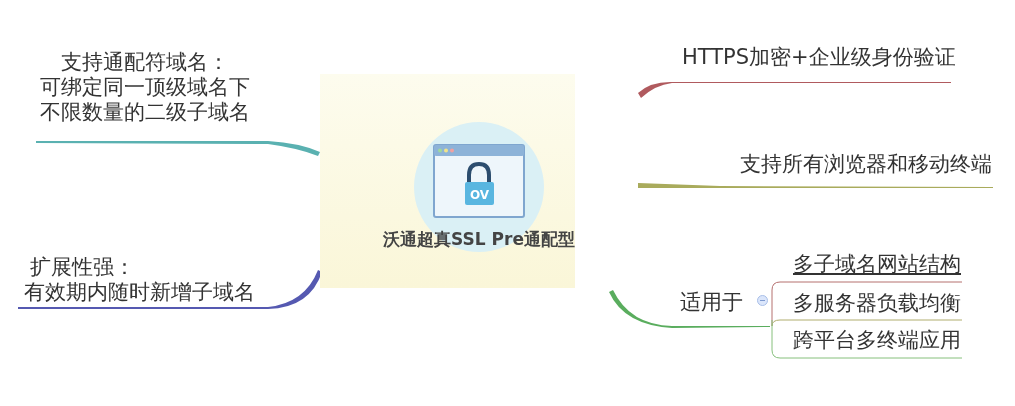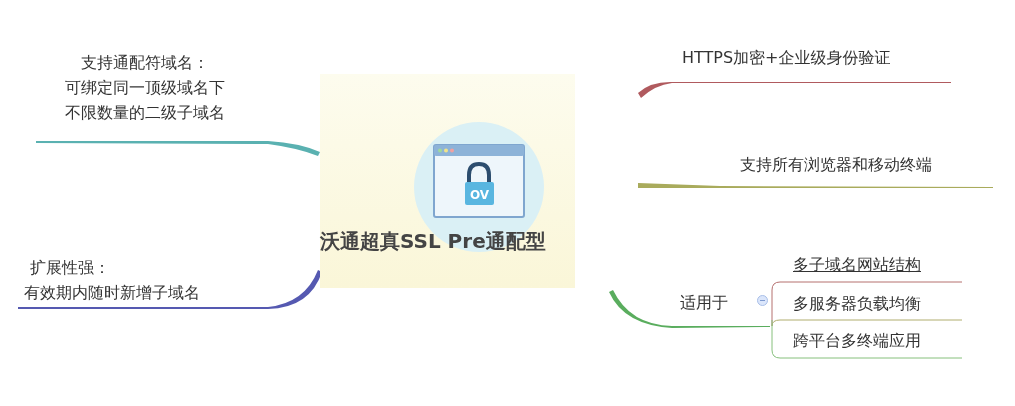--- a/index.html
+++ b/index.html
@@ -8,24 +8,24 @@
     svg.lines { position:absolute; left:0; top:0; }
     .central {
       position:absolute; left:320px; top:74px; width:255px; height:214px;
       background:linear-gradient(180deg,#fdfcee 0%,#faf6d8 100%);
     }
     .icon-circle {
       position:absolute; left:94px; top:48px; width:130px; height:130px;
       border-radius:50%; background:#daf0f5;
     }
     .central-title {
-      position:absolute; left:0; width:318px; top:154px; 
-      font-size:20px; font-weight:bold; color:#444;
+      position:absolute; left:0; width:318px; top:154px; text-align:center;
+      font-size:17px; font-weight:bold; color:#444;
     }
-    .txt { position:absolute; font-size:16px; color:#333; line-height:25px; white-space:nowrap; }
+    .txt { position:absolute; font-size:21px; color:#333; line-height:25px; white-space:nowrap; }
     .center { text-align:center; }
     .collapse {
       position:absolute; left:757px; top:295px; width:11px; height:11px; border-radius:50%;
       background:#dbe6fb; border:1px solid #a9bfe8; box-sizing:border-box;
     }
     .collapse:after { content:""; position:absolute; left:2px; right:2px; top:4px; height:1px; background:#7e9ad0; }
   </style>
 </head>
 <body>
 

